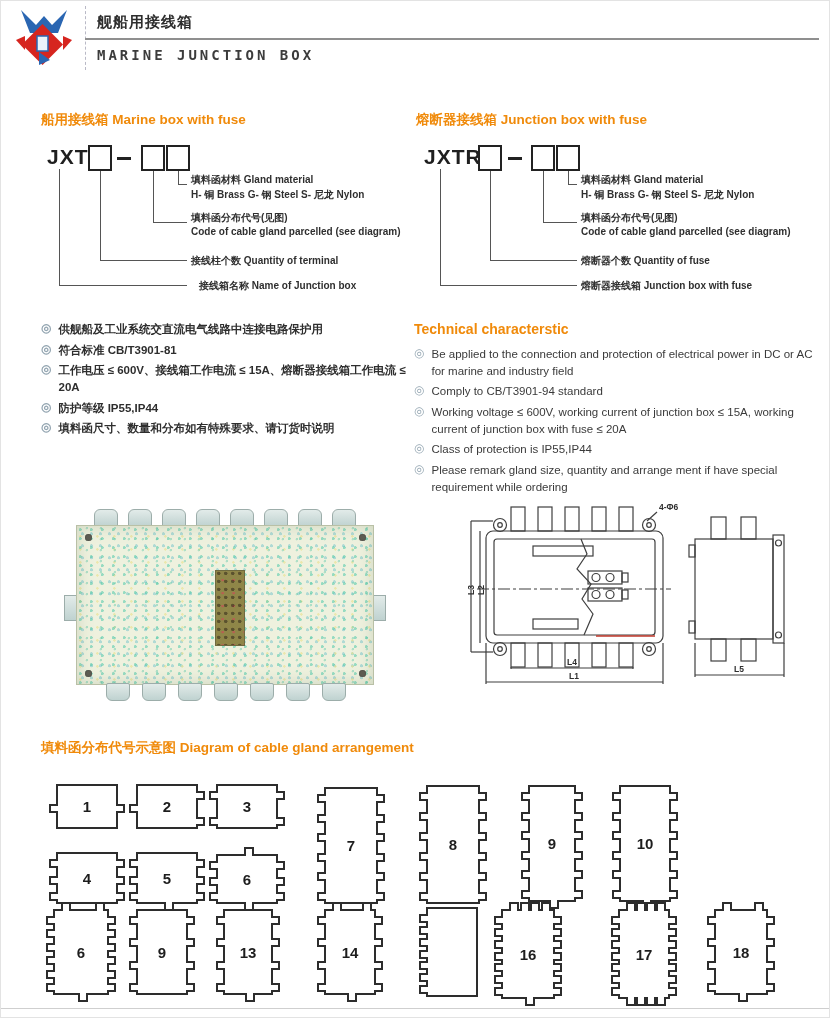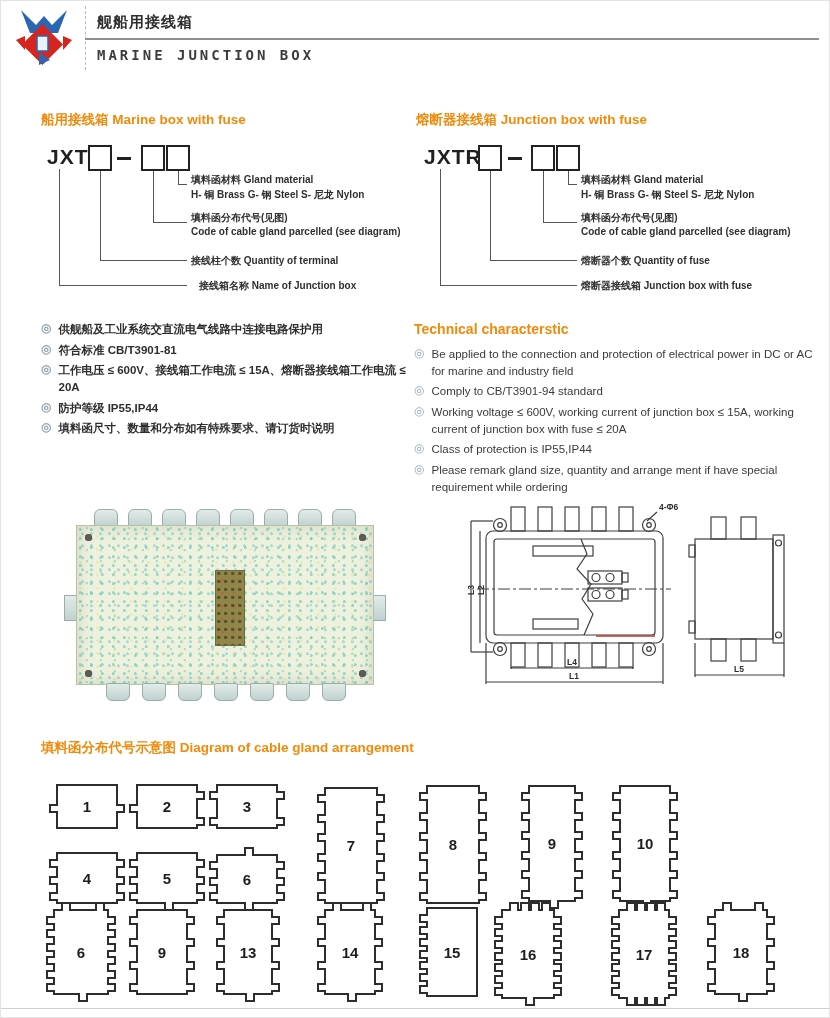--- a/index.html
+++ b/index.html
@@ -450,21 +450,20 @@
       <i class="bump l" style="top: 72px;"></i>
       <i class="bump r" style="top: 5px;"></i>
       <i class="bump r" style="top: 27.3333px;"></i>
       <i class="bump r" style="top: 49.6667px;"></i>
       <i class="bump r" style="top: 72px;"></i>
       <i class="bump t" style="left: 6px;"></i>
       <i class="bump t" style="left: 36px;"></i>
       <i class="bump b" style="left: 21px;"></i>
     </div>
     <div class="gbox" style="left: 395px; top: 138px; width: 52px; height: 90px;">
-      <span class="gnum">15</span>
       <i class="bump l" style="top: 5px;"></i>
       <i class="bump l" style="top: 16.8333px;"></i>
       <i class="bump l" style="top: 28.6667px;"></i>
       <i class="bump l" style="top: 40.5px;"></i>
       <i class="bump l" style="top: 52.3333px;"></i>
       <i class="bump l" style="top: 64.1667px;"></i>
       <i class="bump l" style="top: 76px;"></i>
     </div>
     <div class="gbox" style="left: 470px; top: 140px; width: 54px; height: 90px;">
       <span class="gnum">16</span>

